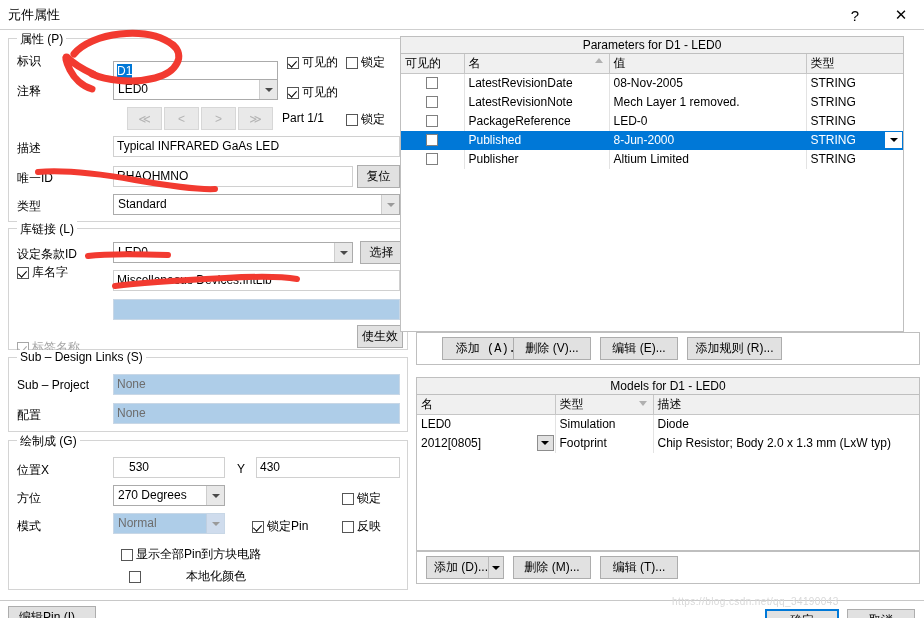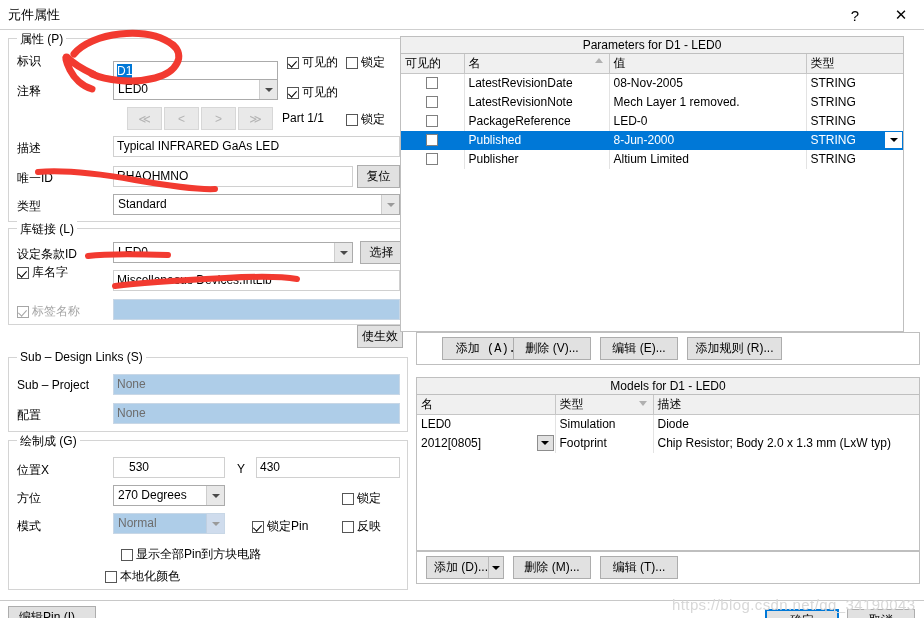--- a/index.html
+++ b/index.html
@@ -90,21 +90,21 @@
   .cb .box{
     width:12px;height:12px;border:1px solid #565656;background:#fff;
     margin-right:3px; position:relative; flex:none;
   }
   .cb .box.checked:after{
     content:""; position:absolute; left:2px; top:1px; width:4px;height:7px;
     border:solid #000; border-width:0 1.6px 1.6px 0; transform:rotate(42deg);
   }
   .cb.dim .box{ border-color:#a6a6a6; }
   .cb.dim .box.checked:after{ border-color:#a6a6a6; }
-  .cb.dim { color:#a6a6a6; }
+  .cb.dim { color:#a6a6a6;margin-top:36px; }
 
   
   .pane{ position:absolute; border:1px solid #bfbfbf; background:#fff; }
   .pane-title{
     height:17px; background:#f0f0f0; border-bottom:1px solid #bfbfbf;
     display:flex; align-items:center; justify-content:center; font-size:12px;
   }
   table.grid{ border-collapse:collapse; width:100%; table-layout:fixed; font-size:12px;}
   table.grid th{
     background:#f0f0f0; border-right:1px solid #c6c6c6; border-bottom:1px solid #c6c6c6;
@@ -126,21 +126,21 @@
   }
   .celldrop.onblue{ background:#ffffff; border:1px solid #ffffff; }
 
   .btnbar{ position:absolute; border:1px solid #bfbfbf; background:#ffffff; }
 
   
   #annot{ position:absolute; left:0; top:0; width:924px; height:618px; pointer-events:none; }
 
   
   #watermark{
-    position:absolute; left:672px; top:596px; font-size:15px; color:#d8d8d8;
+    position:absolute; left:672px; top:596px; font-size:10px; color:#d8d8d8;
     letter-spacing:.4px; white-space:nowrap; font-family:"Liberation Sans",sans-serif;
   }
   
   #bottomstrip{ position:absolute; left:0; top:600px; width:924px; height:18px; background:#fff; }
   #bottomstrip .hr{ position:absolute; left:0; top:0; width:924px; height:1px; background:#c8c8c8; }
 </style>
 </head>
 <body>
 
 <div id="titlebar">
@@ -195,21 +195,21 @@
 
   <div class="lbl" style="left:8px;top:159px;">类型</div>
   <div class="combo" style="left:104px;top:155px;width:287px;">
     <span class="val">Standard</span>
     <span class="arrow">
         <i class="chev grey"></i>
       </span>
   </div>
 </div>
 
-<div class="group" style="left:8px;top:228px;width:400px;height:97px;">
+<div class="group" style="left:8px;top:228px;width:400px;height:122px;">
   <div class="legend">库链接 (L)</div>
 
   <div class="lbl" style="left:8px;top:17px;">设定条款ID</div>
   <div class="combo" style="left:104px;top:13px;width:240px;">
     <span class="val">LED0</span>
     <span class="arrow">
         <i class="chev"></i>
       </span>
   </div>
   <div class="btn" style="left:351px;top:12px;width:43px;">选择</div>
@@ -270,21 +270,21 @@
   </div>
   <div class="cb" style="left:333px;top:77px;">
     <span class="box"></span>
     <span>反映</span>
   </div>
 
   <div class="cb" style="left:112px;top:105px;">
     <span class="box"></span>
     <span>显示全部Pin到方块电路</span>
   </div>
-  <div class="cb" style="left:96px;top:127px;">
+  <div class="cb" style="left:120px;top:127px;gap:42px;">
     <span class="box"></span>
     <span>本地化颜色</span>
   </div>
 </div>
 
 <div class="pane" style="left:400px;top:36px;width:504px;height:296px;">
   <div class="pane-title">Parameters for D1 - LED0</div>
   <table class="grid">
     <colgroup>
         <col style="width:63px">

